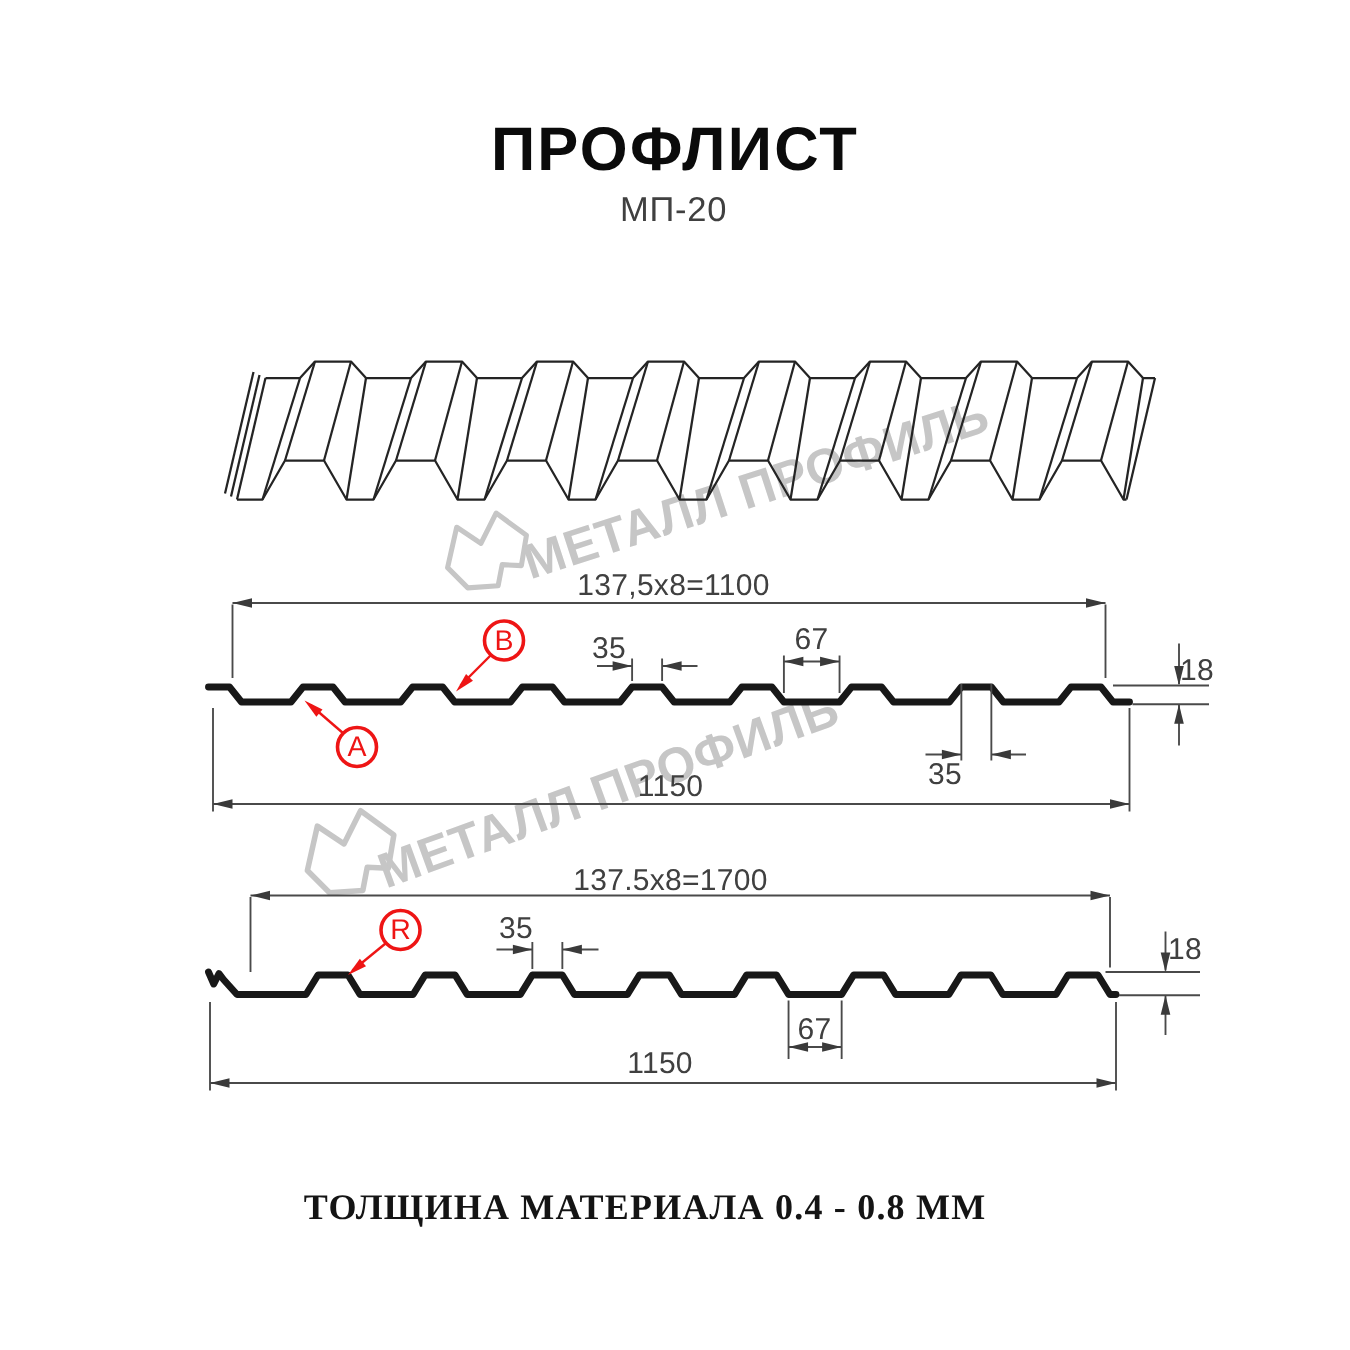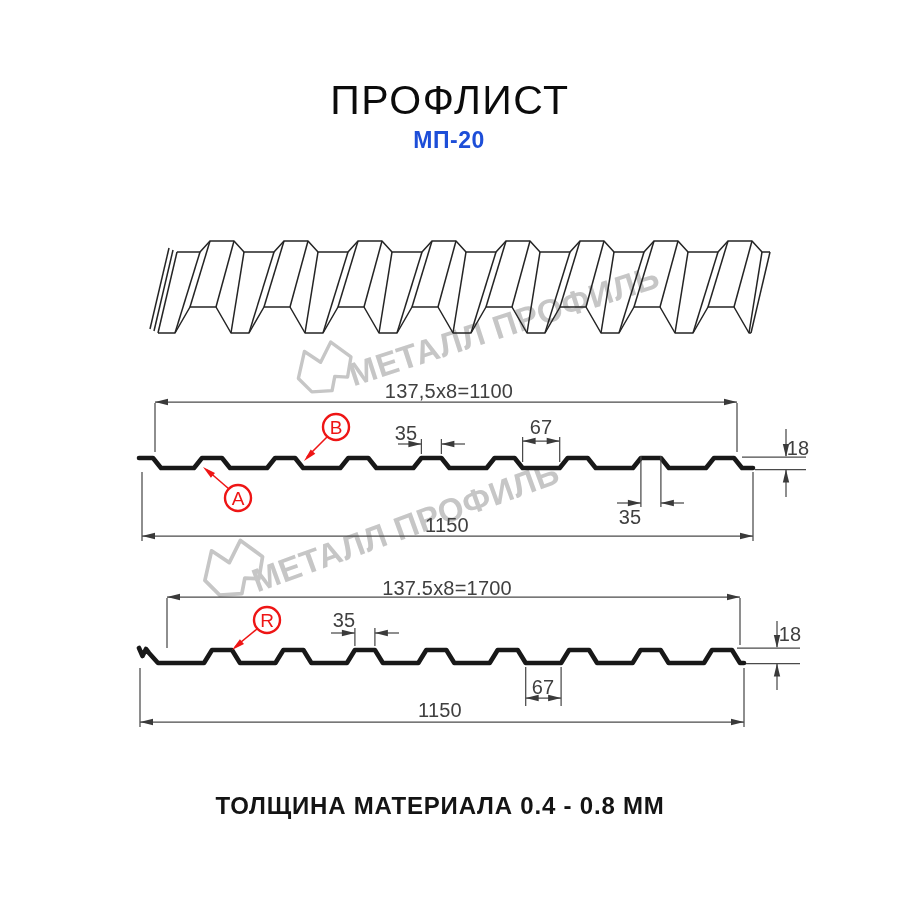--- a/index.html
+++ b/index.html
@@ -3,28 +3,28 @@
 <meta charset="utf-8">
 <style>
   html,body{margin:0;padding:0;}
   body{
     width:900px;height:900px;position:relative;background:#ffffff;
     font-family:"Liberation Sans", sans-serif;overflow:hidden;
   }
   .abs{position:absolute;}
   .ctr{transform:translate(-50%,-50%);white-space:nowrap;}
   .title{
-    left:450px;top:100px;font-size:41px;font-weight:400;letter-spacing:1.5px;
+    left:450px;top:100px;font-size:41px;font-weight:700;letter-spacing:1.5px;
     color:#0b0b0b;
   }
   .subtitle{
-    left:449px;top:140px;font-size:23px;font-weight:700;letter-spacing:.5px;color:#1d4ed8;
+    left:449px;top:140px;font-size:23px;font-weight:400;letter-spacing:.5px;color:#404040;
   }
   .footer-note{
-    left:440px;top:806px;font-size:24px;font-weight:600;letter-spacing:.8px;color:#141414;
+    left:430px;top:806px;font-size:24px;font-weight:600;letter-spacing:.8px;color:#141414;font-family:Liberation Serif, serif;
   }
   .dim{
     font-size:20px;color:#404040;letter-spacing:.2px;
   }
   .callout-letter{
     font-size:19px;color:#ee1515;font-weight:400;
   }
   .wm-text{
     position:absolute;font-weight:700;font-size:33px;color:#c6c6c6;
     white-space:nowrap;transform-origin:0 100%;letter-spacing:.5px;

